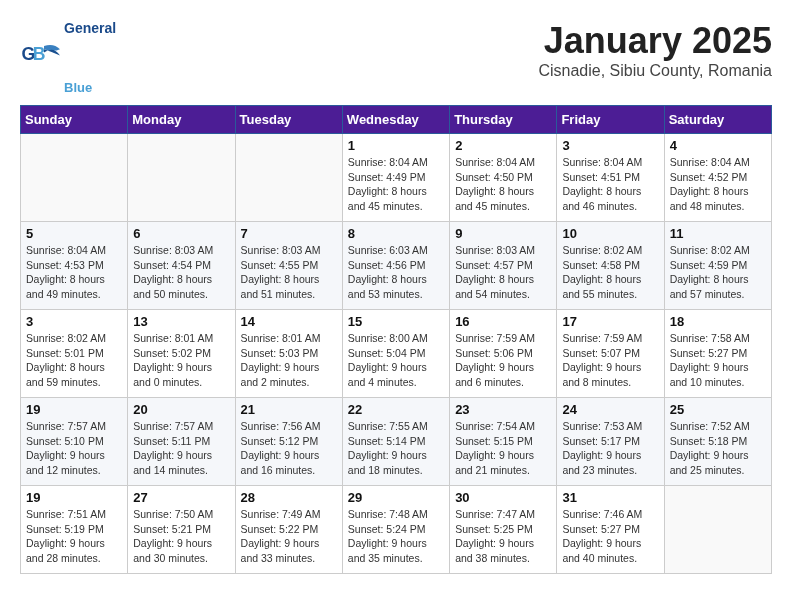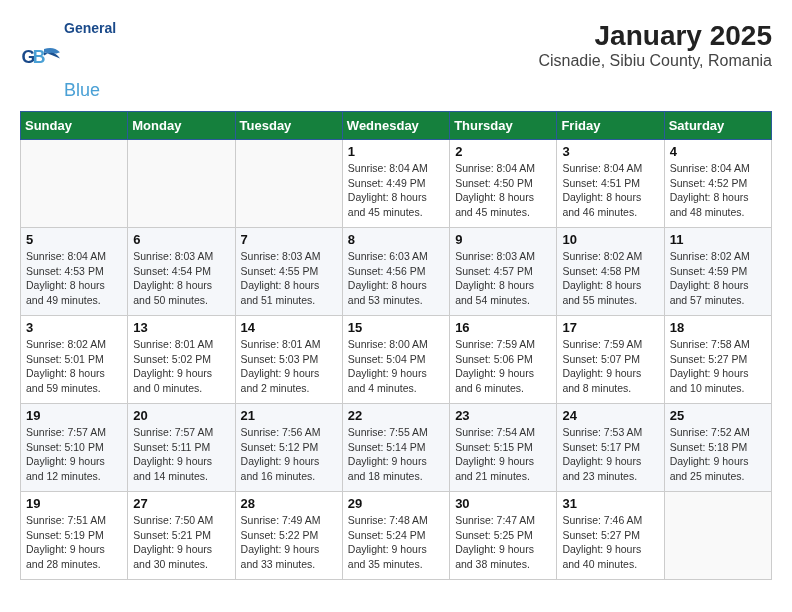--- a/index.html
+++ b/index.html
@@ -22,36 +22,36 @@
     }
     .logo-icon {
       width: 40px;
       height: 40px;
       margin-right: 4px;
     }
     .title-block {
       text-align: right;
     }
     .month-title {
-      font-size: 28px;
+      font-size: 36px;
       font-weight: bold;
       color: #222;
     }
     .location {
       font-size: 16px;
       color: #444;
       text-align: right;
     }
     table {
       width: 100%;
       border-collapse: collapse;
       table-layout: fixed;
     }
     thead th {
-      background-color: #15803d;
+      background-color: #4c1d95;
       color: #fff;
       font-size: 13px;
       font-weight: bold;
       padding: 6px 4px;
       text-align: left;
       border: 1px solid #2a5a9a;
     }
     tbody td {
       vertical-align: top;
       border: 1px solid #ccc;
@@ -87,21 +87,21 @@
   <div class="logo">
     <svg class="logo-icon" viewBox="0 0 50 50">
       <text x="2" y="28" font-size="22" font-weight="bold" fill="#1a4a8a">G</text>
       <text x="16" y="28" font-size="22" font-weight="bold" fill="#4aa0d5">B</text>
 
       <path d="M30 10 Q42 6 50 14 Q42 18 30 14 Z" fill="#3a80c0"></path>
       <path d="M30 14 Q42 18 50 22 Q42 10 30 18 Z" fill="#1a5090"></path>
     </svg>
     <div>
       <div style="font-size:14px;font-weight:bold;color:#1a4a8a;">General</div>
-      <div style="font-size:18px;font-weight:normal;color:#4aa0d5;margin-top:44px;">Blue</div>
+      <div style="font-size:13px;font-weight:bold;color:#4aa0d5;margin-top:44px;">Blue</div>
     </div>
   </div>
   <div class="title-block">
     <div class="month-title">January 2025</div>
     <div class="location">Cisnadie, Sibiu County, Romania</div>
   </div>
 </div>
 
 <table>
   <thead>

